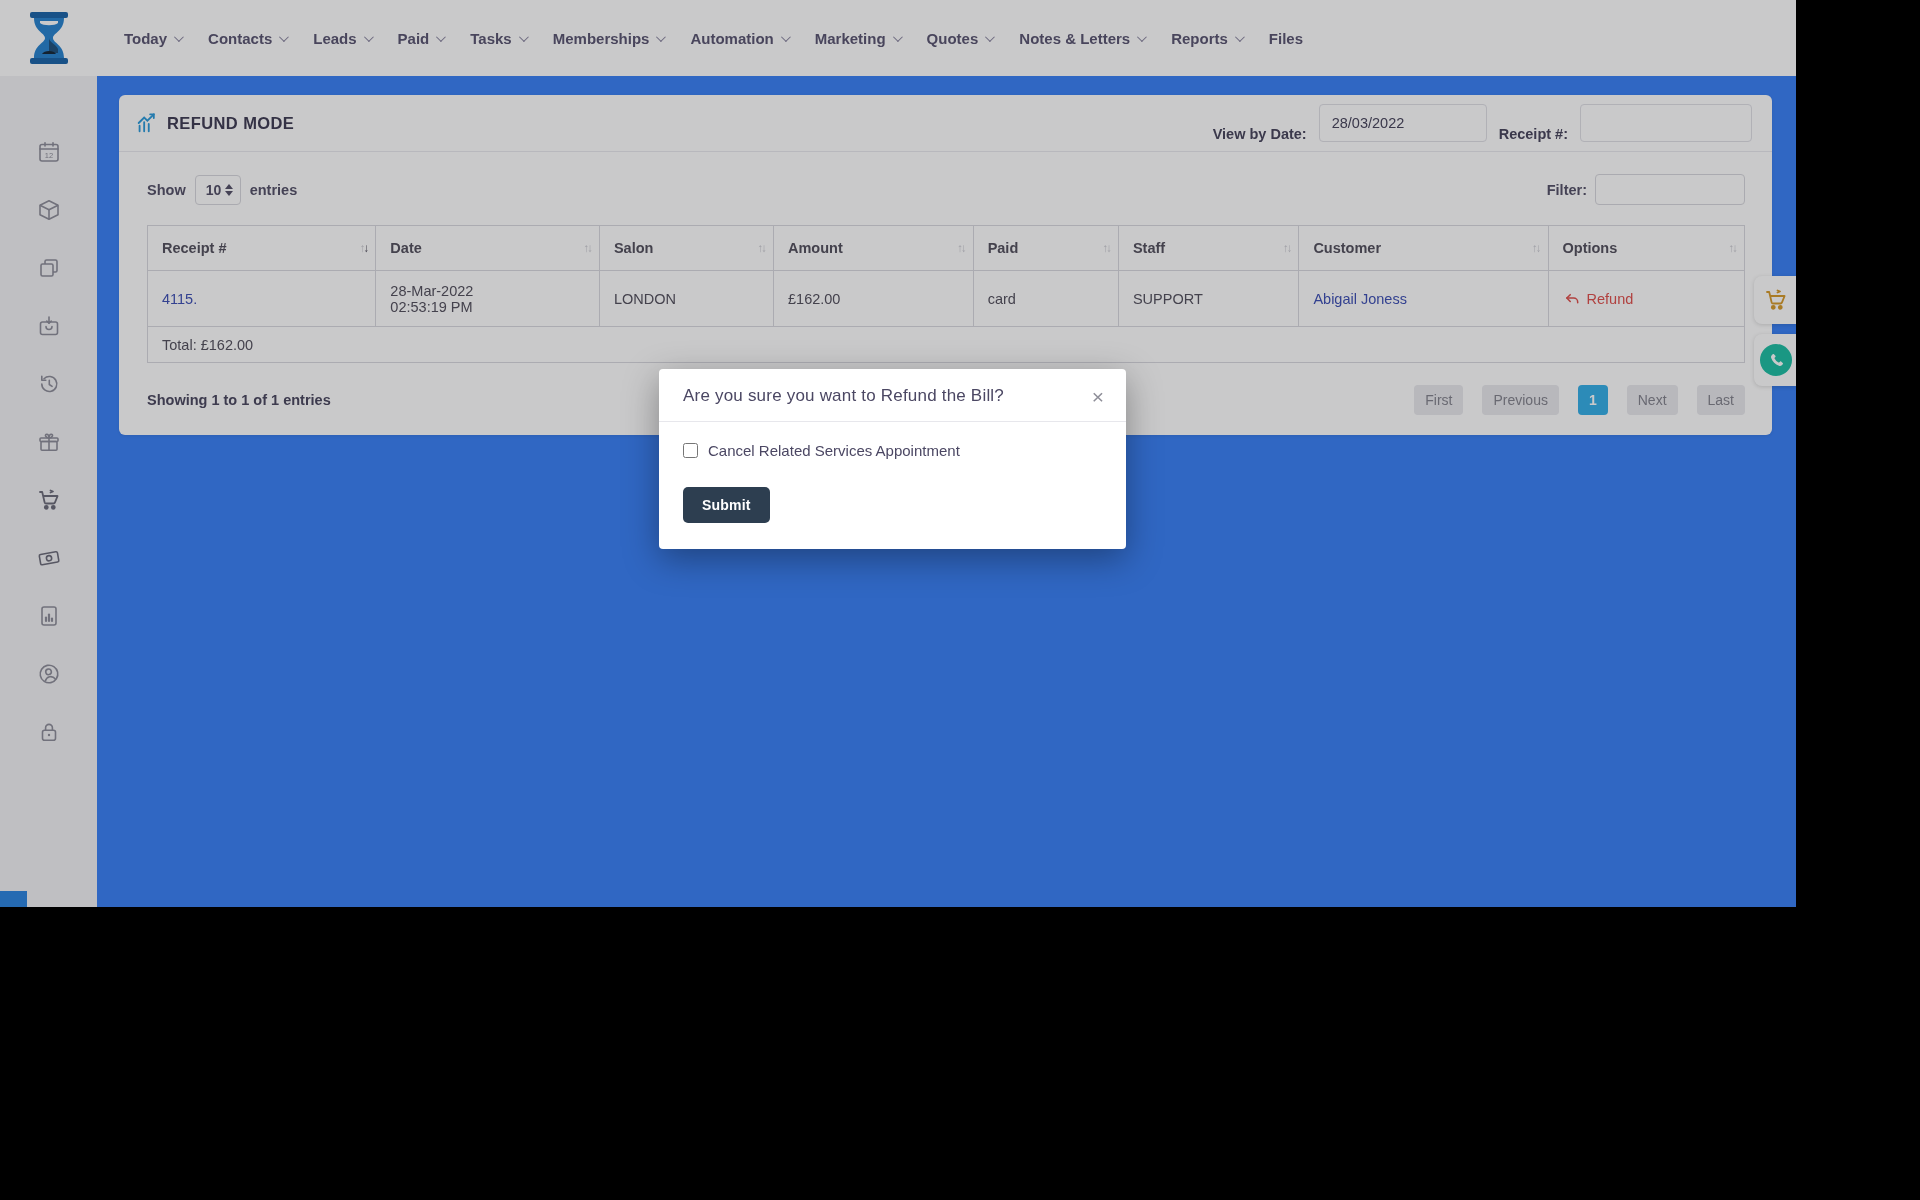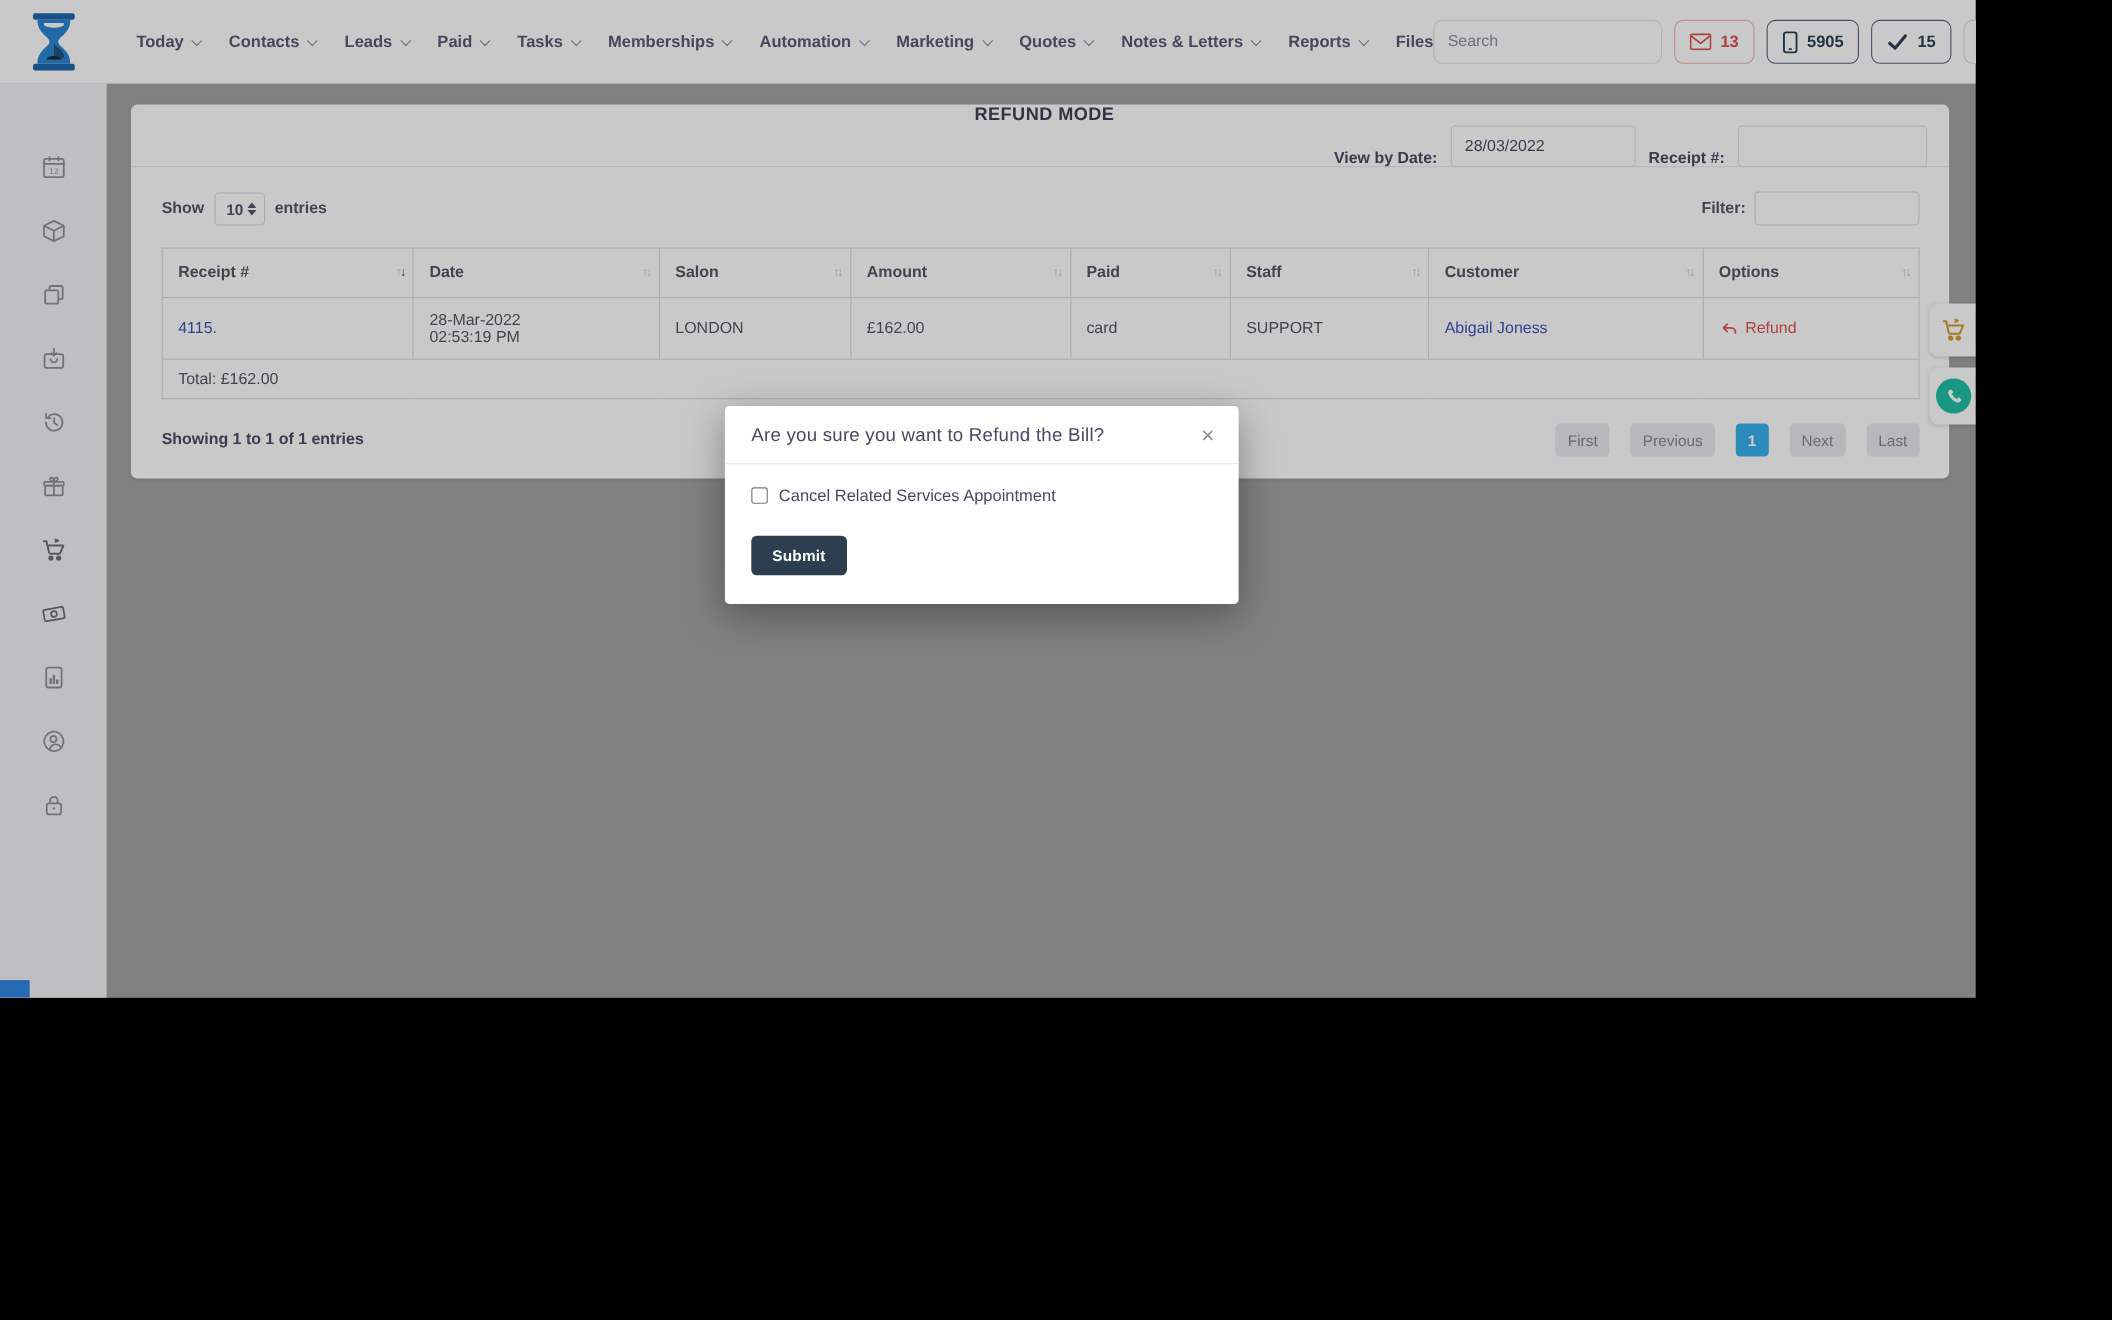--- a/index.html
+++ b/index.html
@@ -1,17 +1,17 @@
 <!DOCTYPE html>
 <html><head>
 <meta charset="utf-8">
 <style>
   * { margin:0; padding:0; box-sizing:border-box; }
   html,body { width:1920px; height:1200px; background:#000; font-family:"Liberation Sans", sans-serif; }
-  .app { position:absolute; top:0; left:0; width:1796px; height:907px; background:#a3a3a3; overflow:hidden; }
+  .app { position:absolute; top:0; left:0; width:1796px; height:907px; background:#3b82f6; overflow:hidden; }
 
   
   .topbar { position:absolute; top:0; left:0; width:100%; height:76px; background:#ffffff; display:flex; align-items:center; padding:0 10px 0 26px; z-index:5; }
   .logo { width:46px; height:58px; flex:0 0 auto; }
   .menu { display:flex; align-items:center; gap:27px; margin-left:52px; }
   .menu-item { display:flex; align-items:center; gap:7px; font-size:15px; font-weight:600; color:#5b5773; cursor:pointer; white-space:nowrap; }
   .chev { width:7px; height:7px; border-right:1.6px solid #8a86a0; border-bottom:1.6px solid #8a86a0; transform:rotate(45deg) translateY(-2px); display:inline-block; }
   .top-right { margin-left:auto; display:flex; align-items:center; gap:11px; }
   .searchbox { display:flex; align-items:center; width:208px; height:40px; border:1px solid #e2e2e8; border-radius:8px; overflow:hidden; background:#fff; }
   .searchbox input { border:none; outline:none; flex:1; height:100%; padding:0 12px; font-size:14.5px; color:#5b5773; font-family:inherit; background:transparent; }
@@ -22,21 +22,21 @@
   .pill.help { border:1px solid #dadae0; color:#6b6b77; width:56px; justify-content:center; }
 
   
   .sidebar { position:absolute; top:76px; left:0; width:97px; height:831px; background:#f3f3f5; padding-top:30px; display:flex; flex-direction:column; align-items:center; z-index:4; }
   .side-item { height:58px; display:flex; align-items:flex-end; justify-content:center; width:100%; color:#8f8f9b; cursor:pointer; }
   .side-item.dark { color:#6e6e7c; }
 
   
   .main { position:absolute; top:76px; left:97px; width:1699px; height:831px; }
   .card { margin:19px 24px 0 22px; background:#fff; border-radius:6px; box-shadow:0 1px 3px rgba(40,40,60,.10); }
-  .card-header { height:57px; display:flex; align-items:center; padding:0 18px 0 16px; border-bottom:1px solid #eaeaef;flex-direction:column; }
+  .card-header { height:57px; display:flex; align-items:center; padding:0 18px 0 16px; border-bottom:1px solid #eaeaef; }
   .page-title { font-size:16.5px; font-weight:700; color:#413e55; letter-spacing:.4px; margin-left:10px; }
   .hdr-right { margin-left:auto; display:flex; align-items:flex-end; gap:12px; }
   .hdr-label { font-size:14.5px; font-weight:700; color:#4a475e; }
   .hdr-input { width:168px; height:38px; border:1px solid #e0e0e6; border-radius:4px; padding:12px 12px; font-size:14.5px; color:#4a475e; font-family:inherit; outline:none; background:#fff; }
   .hdr-input.receipt { width:172px; margin-right:2px; }
 
   .card-body { padding:22px 27px 20px 28px; }
   .controls { display:flex; align-items:center; margin-bottom:20px; }
   .show-group { display:flex; align-items:center; gap:9px; font-size:14.5px; font-weight:600; color:#56536a; }
   .len-select { width:46px; height:30px; border:1px solid #d8d8de; border-radius:4px; display:flex; align-items:center; justify-content:space-between; padding:0 7px 0 10px; font-size:14px; color:#56536a; cursor:pointer; background:#fff; }
@@ -141,54 +141,20 @@
         </div>
       <div class="menu-item">
           <span>Reports</span>
           <i class="chev"></i>
         </div>
       <div class="menu-item">
           <span>Files</span>
         </div>
     </div>
 
-    <div class="top-right">
-      <div class="searchbox">
-        <input type="text" placeholder="Search" style="">
-
-      </div>
-
-      <div class="pill red">
-        <svg width="20" height="16" viewBox="0 0 22 17" fill="none" stroke="#d9534f" stroke-width="1.7">
-            <rect x="1" y="1" width="20" height="15" rx="1.5"></rect>
-            <path d="M1.5 2.5 L11 10 L20.5 2.5"></path>
-          </svg>
-        <span>13</span>
-      </div>
-
-      <div class="pill navy">
-        <svg width="15" height="21" viewBox="0 0 15 22" fill="none" stroke="#2c3e50" stroke-width="1.8">
-            <rect x="1.5" y="1.5" width="12" height="19" rx="2.2"></rect>
-            <line x1="6" y1="17.5" x2="9" y2="17.5"></line>
-          </svg>
-        <span>5905</span>
-      </div>
-
-      <div class="pill navy">
-        <svg width="20" height="16" viewBox="0 0 22 18" fill="none" stroke="#2c3e50" stroke-width="3.2" stroke-linecap="round" stroke-linejoin="round">
-            <path d="M3 10.5 L8.5 15.5 L19 3"></path>
-          </svg>
-        <span>15</span>
-      </div>
-
-      <div class="pill help">
-        
-      </div>
-
-    </div>
   </div>
 
   <div class="sidebar">
     <div class="side-item">
       <svg width="24" height="24" viewBox="0 0 24 24" fill="none" stroke="currentColor" stroke-width="1.6" stroke-linecap="round">
           <rect x="3" y="4.5" width="18" height="16.5" rx="2"></rect>
           <line x1="3" y1="9" x2="21" y2="9"></line>
           <line x1="8" y1="2.8" x2="8" y2="6"></line>
           <line x1="16" y1="2.8" x2="16" y2="6"></line>
           <text x="12" y="17.8" font-size="7.5" text-anchor="middle" fill="currentColor" stroke="none" font-family="Liberation Sans">12</text>

